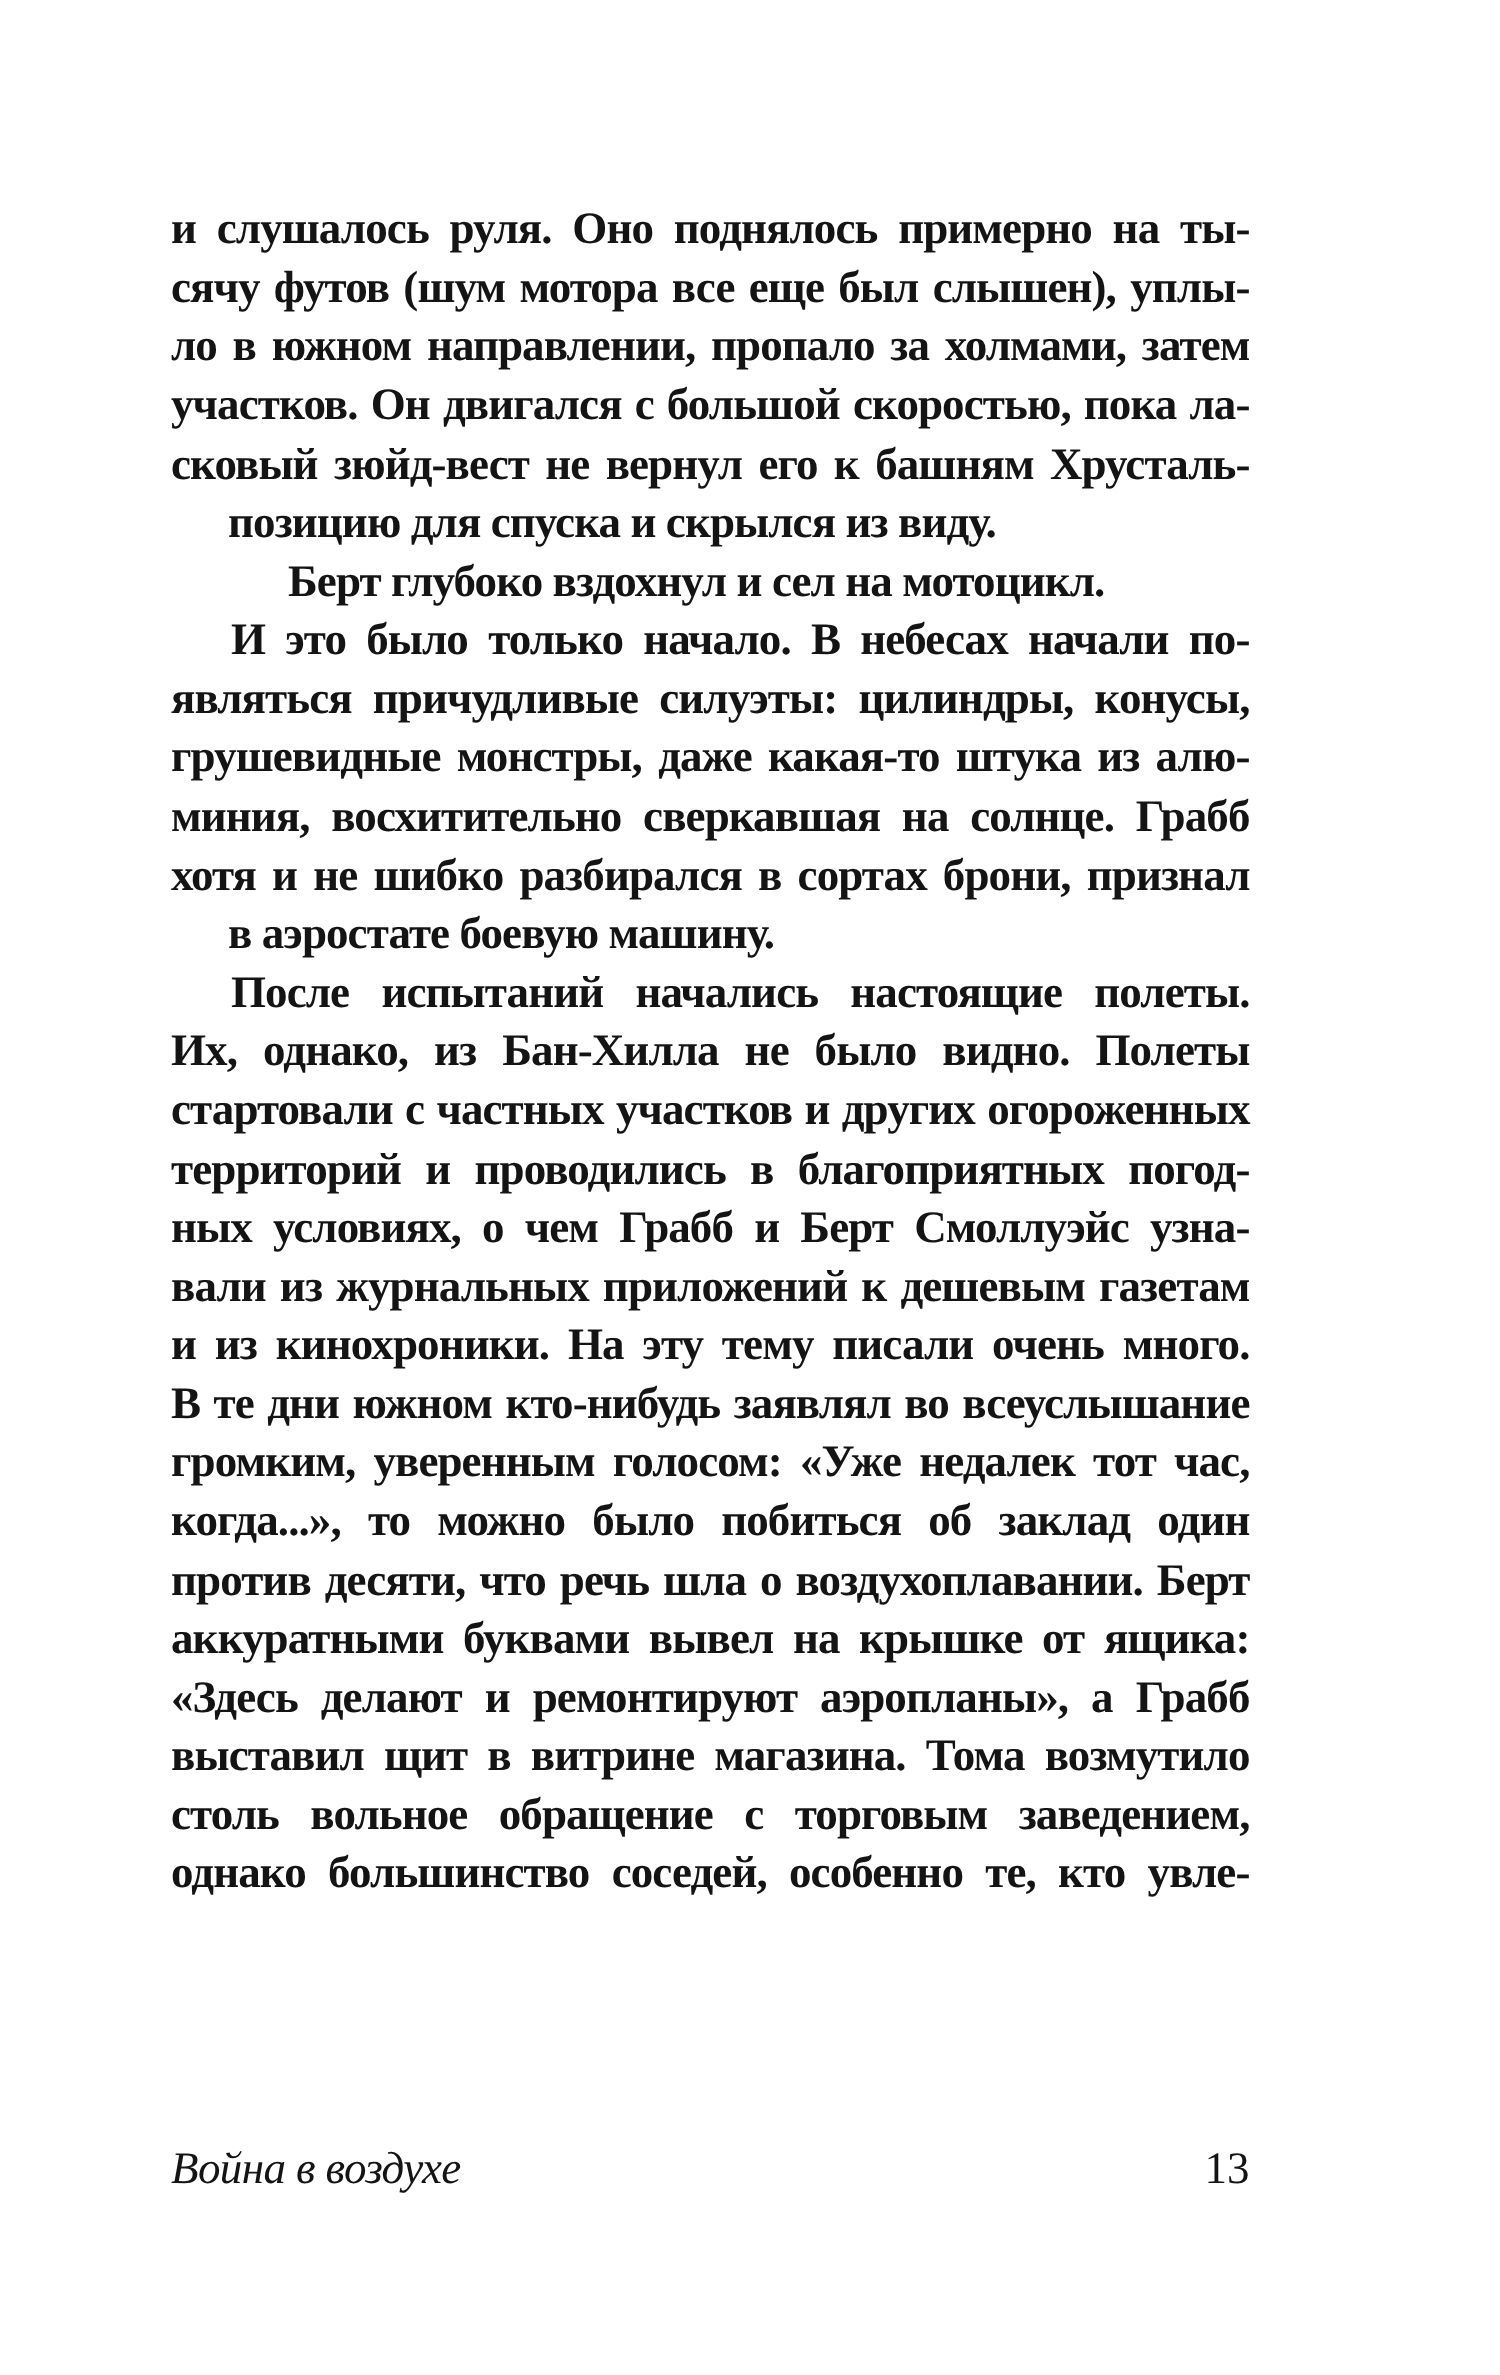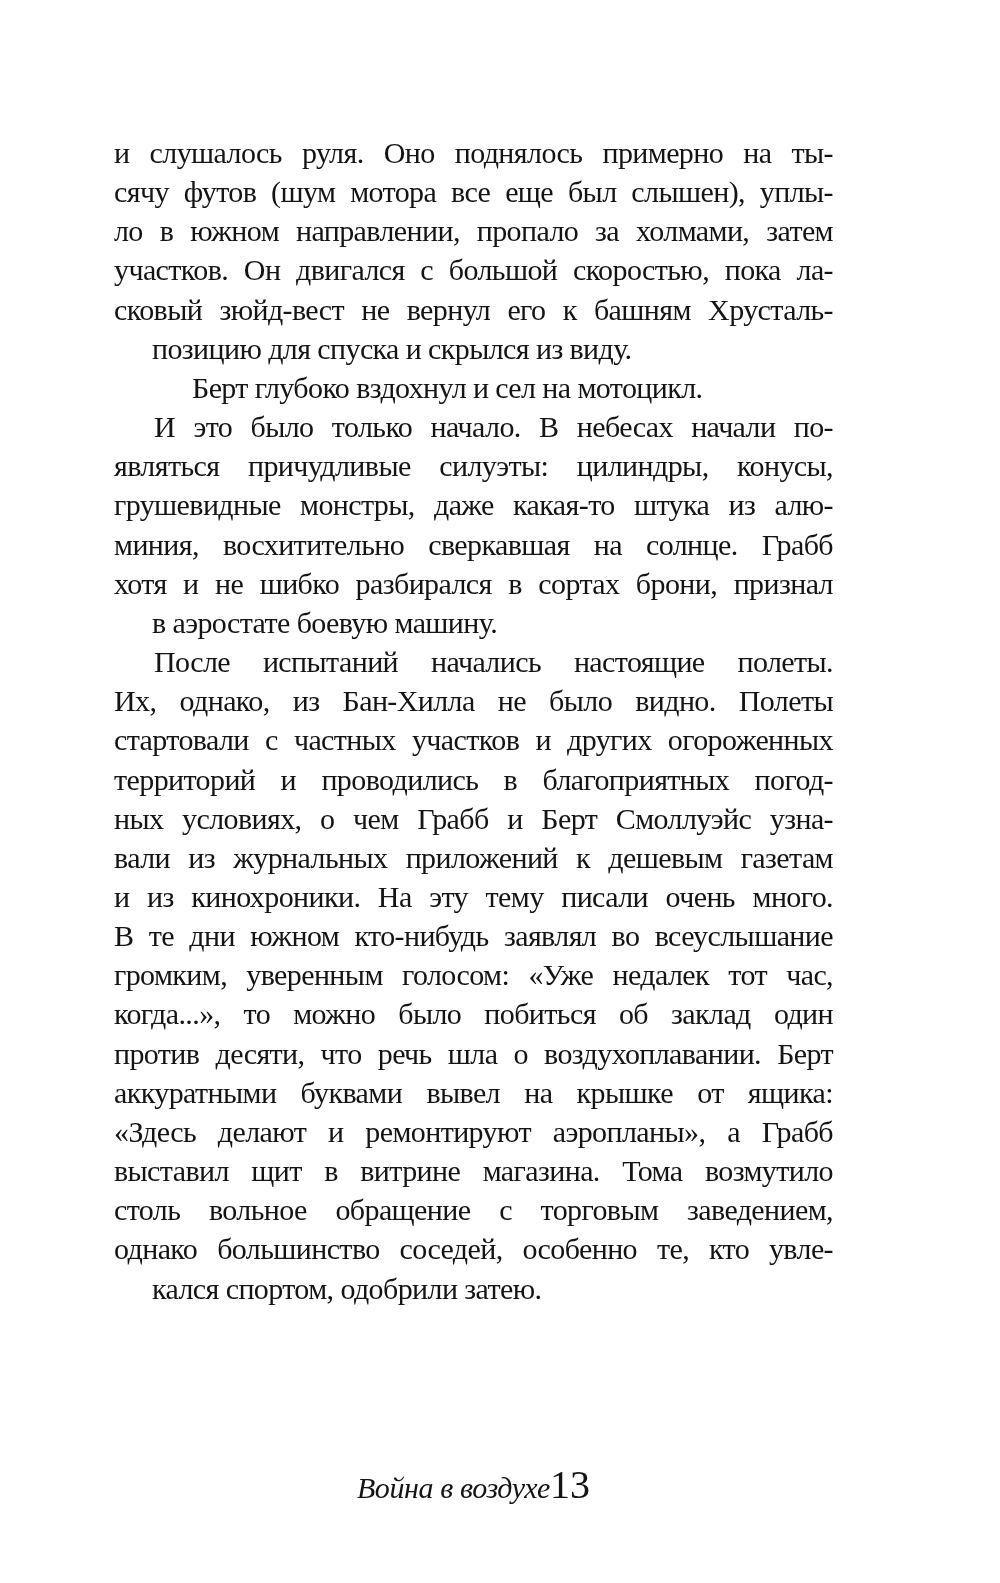--- a/index.html
+++ b/index.html
@@ -18,20 +18,21 @@
   }
   .text-block {
     position: absolute;
     left: 114px;
     top: 133px;
     width: 719px;
   }
   .para {
     margin: 0;
     padding: 0;
+    font-weight: bold;
   }
   .line {
     line-height: 39.15px;
     font-size: 30px;
     letter-spacing: -0.6px;
     text-align: justify;
     text-align-last: justify;
     white-space: normal;
   }
   .line.last {
@@ -40,32 +41,31 @@
   }
   .line.indent {
     text-indent: 40px;
   }
   .footer {
     position: absolute;
     left: 114px;
     top: 1429px;
     width: 719px;
     display: flex;
-    justify-content: center;
+    justify-content: space-between;
     align-items: baseline;
   }
   .running-title {
     font-size: 30px;
     font-style: italic;
     letter-spacing: -0.4px;
   }
   .page-number {
-    font-size: 40px;
+    font-size: 30px;
     font-style: normal;
-    margin-top: 32px;
   }
 </style>
 </head>
 <body>
 
 <div class="page">
   <div class="text-block">
       <div class="para">
         <div class="line">и слушалось руля. Оно поднялось примерно на ты-</div>
         <div class="line">сячу футов (шум мотора все еще был слышен), уплы-</div>
@@ -95,20 +95,19 @@
         <div class="line">и из кинохроники. На эту тему писали очень много.</div>
         <div class="line">В те дни южном кто-нибудь заявлял во всеуслышание</div>
         <div class="line">громким, уверенным голосом: «Уже недалек тот час,</div>
         <div class="line">когда...», то можно было побиться об заклад один</div>
         <div class="line">против десяти, что речь шла о воздухоплавании. Берт</div>
         <div class="line">аккуратными буквами вывел на крышке от ящика:</div>
         <div class="line">«Здесь делают и ремонтируют аэропланы», а Грабб</div>
         <div class="line">выставил щит в витрине магазина. Тома возмутило</div>
         <div class="line">столь вольное обращение с торговым заведением,</div>
         <div class="line">однако большинство соседей, особенно те, кто увле-</div>
-        <div class="line last">кался спортом, одобрили затею.</div>
       </div>
     </div>
   <div class="footer">
     <span class="running-title">Война в воздухе</span>
     <span class="page-number">13</span>
   </div>
 </div>
 
 </body></html>

